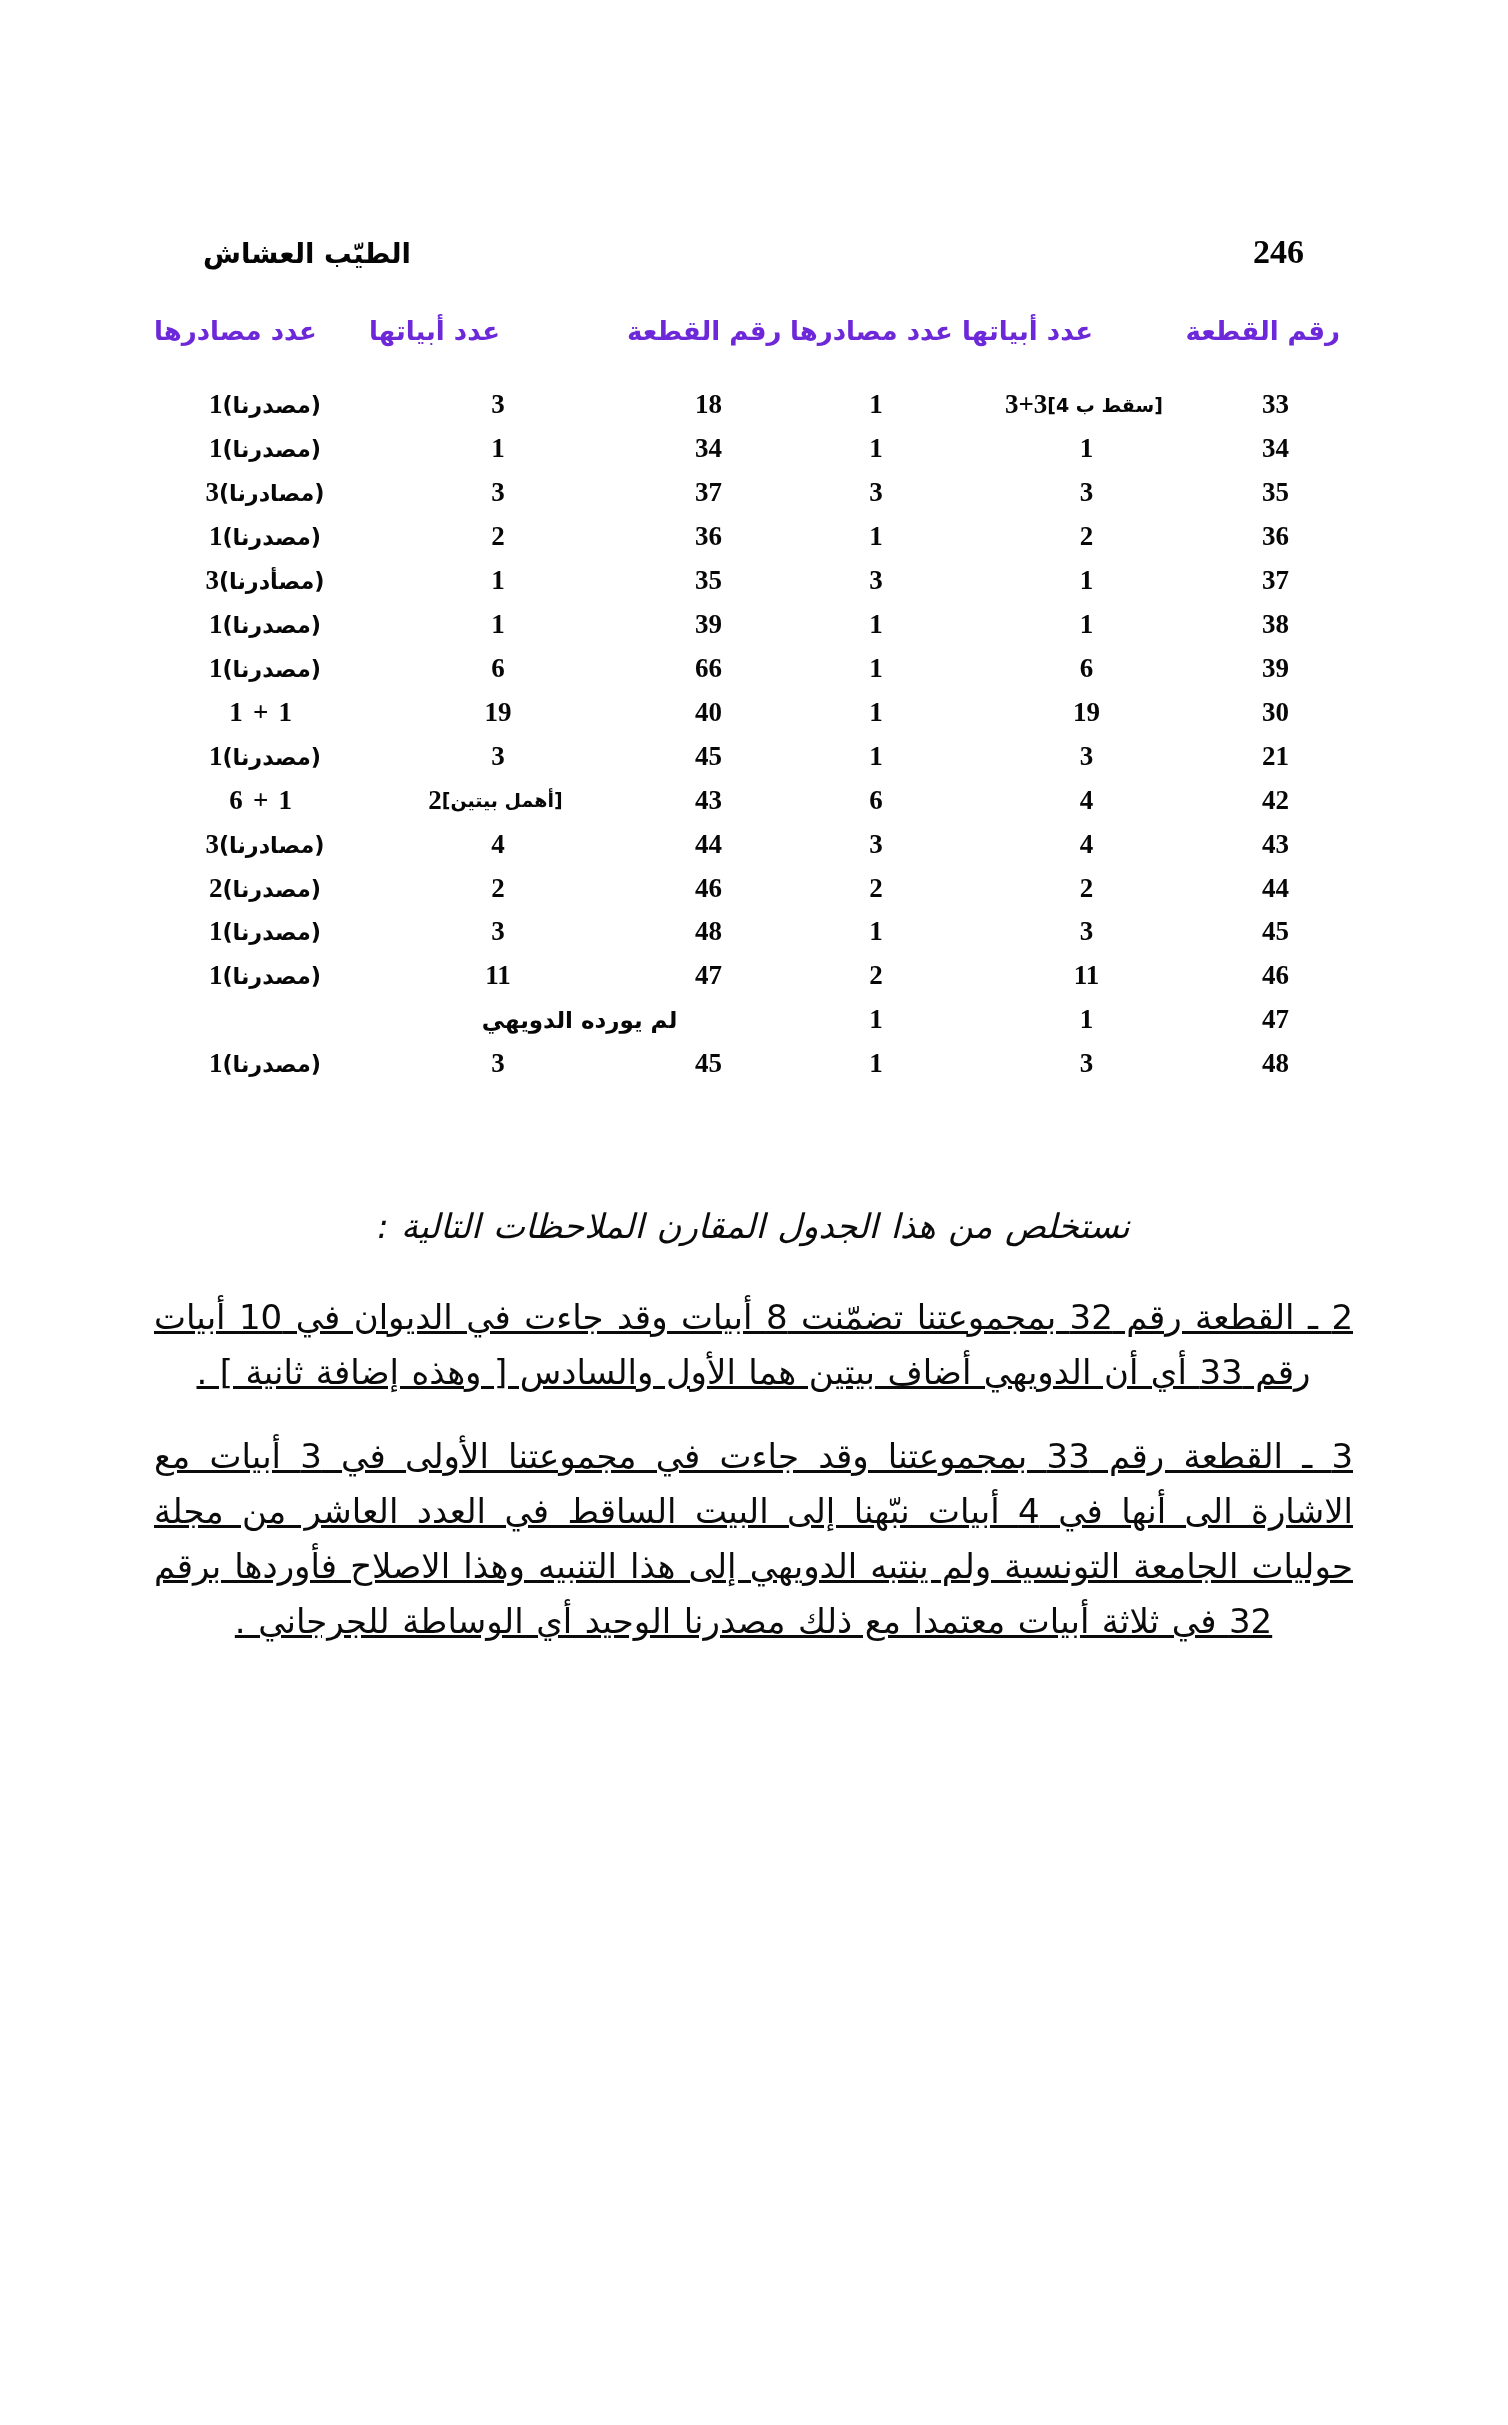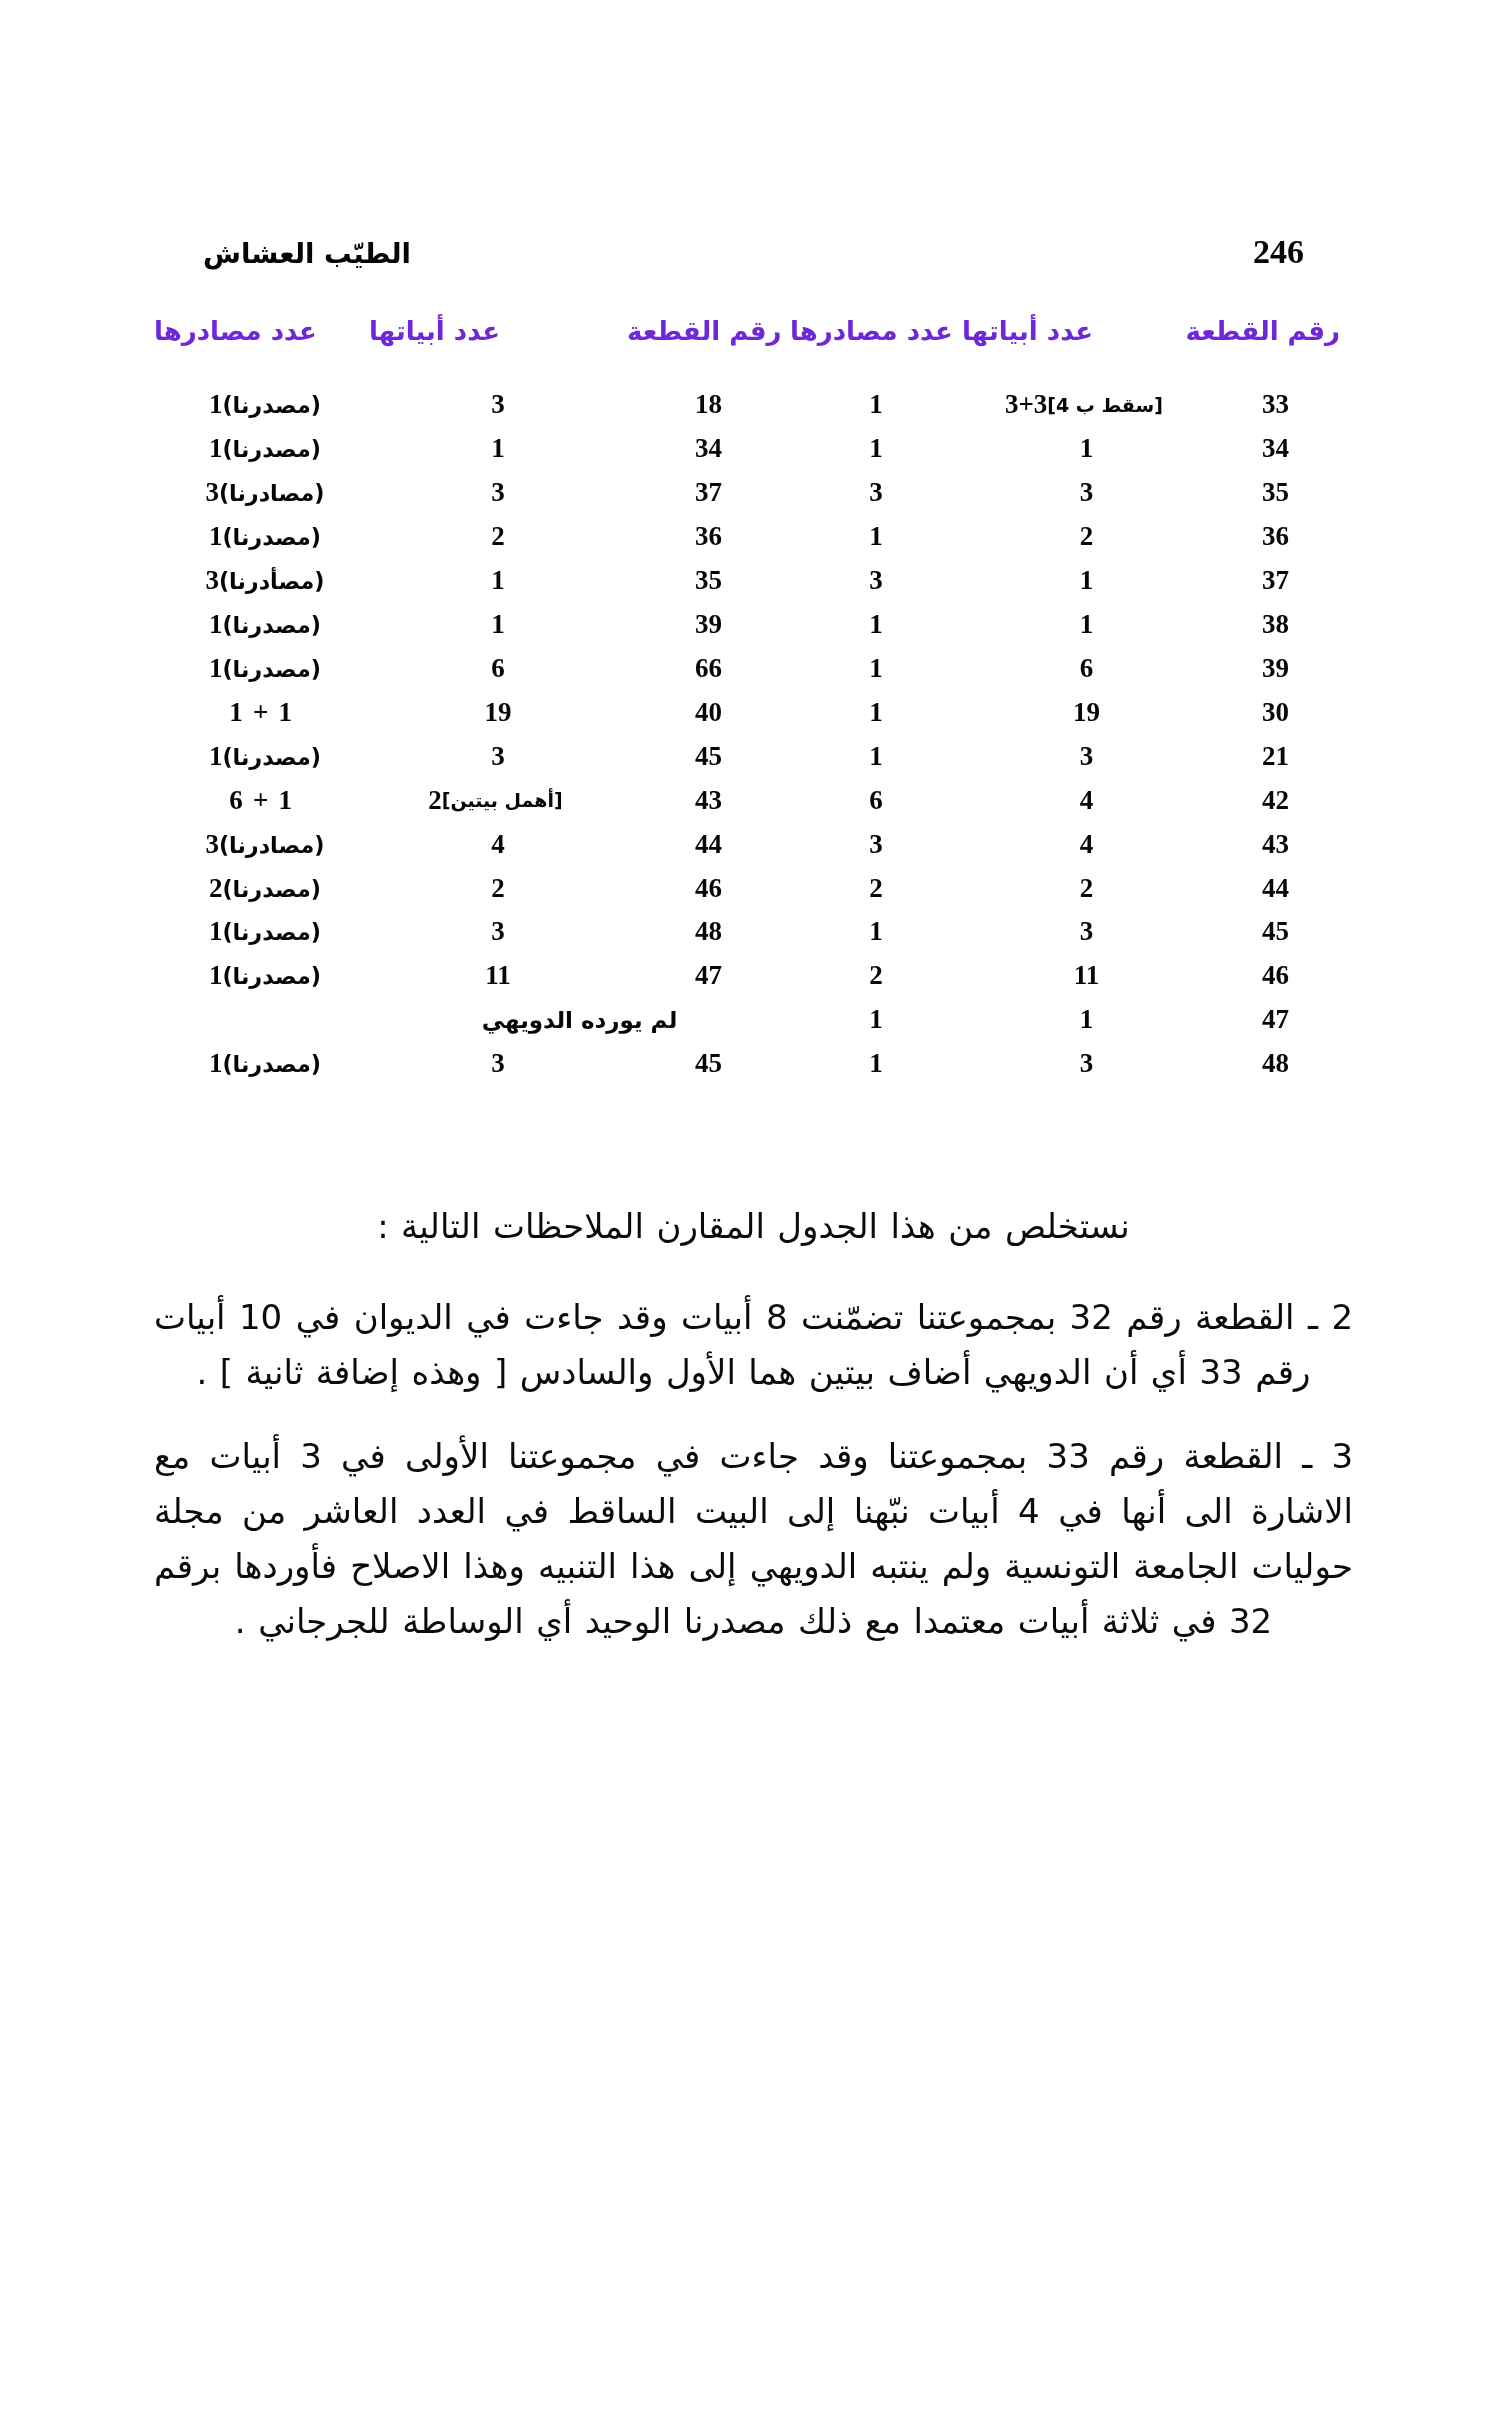--- a/index.html
+++ b/index.html
@@ -127,23 +127,24 @@
     text-align: justify;
     text-align-last: right;
     margin: 0 0 29px 0;
     color: #0b0b0b;
     word-spacing: 1.7px;
   }
   .para.intro {
     text-align: right;
     text-align-last: center;
     margin-bottom: 36px;
+    font-style: italic;
   }
   .para.p2 { text-align: justify; }
-  .para.centered-tail { text-align-last: center; }
+  .para.centered-tail { text-align-last: center; text-decoration: underline; }
 </style>
 </head>
 <body>
 
 <div class="page">
 
   <div class="runhead">
     <span class="runhead-page">246</span>
     <span class="runhead-author">الطيّب العشاش</span>
   </div>

